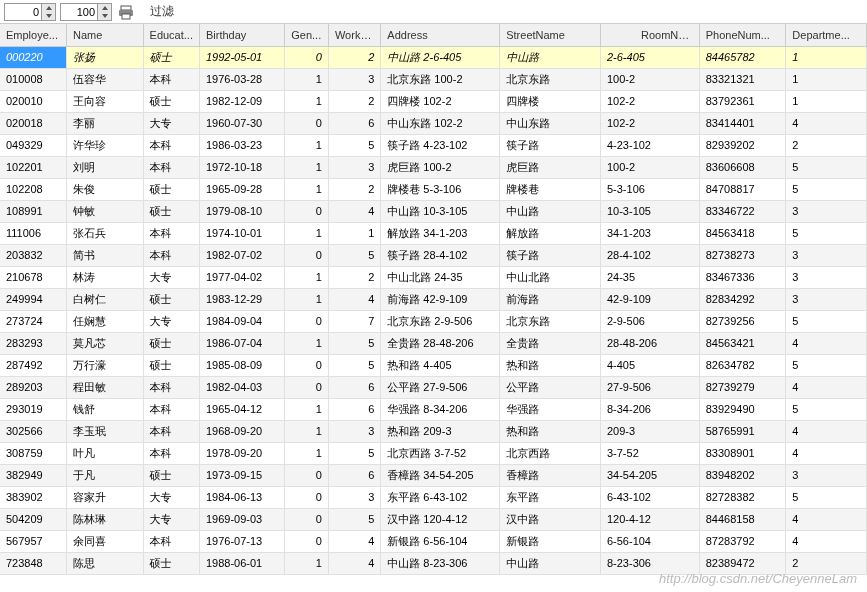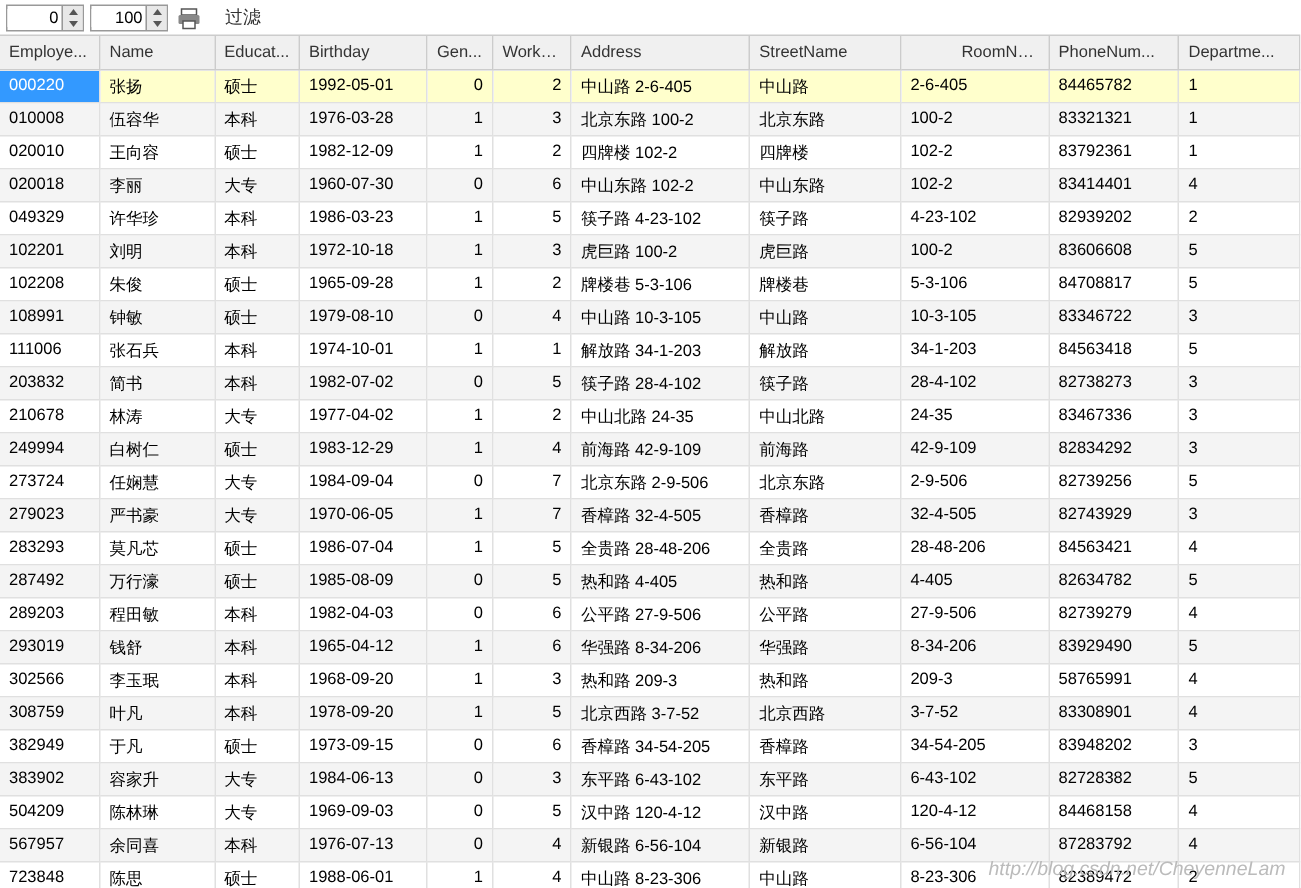--- a/index.html
+++ b/index.html
@@ -11,21 +11,21 @@
     .spinner-btns { display: flex; flex-direction: column; width: 14px; height: 16px; }
     .spinner-btn { height: 8px; background: #e8e8e8; border-left: 1px solid #999; cursor: pointer; display: flex; align-items: center; justify-content: center; }
     .spinner-btn svg { width: 6px; height: 4px; }
     .print-icon { width: 16px; height: 16px; cursor: pointer; margin-left: 2px; }
     .filter-text { margin-left: 12px; color: #333; }
     
     .grid { width: 100%; border-collapse: collapse; table-layout: fixed; }
     .grid th { background: #f0f0f0; border: 1px solid #ccc; border-top: none; border-left: none; padding: 3px 6px; text-align: left; font-weight: normal; font-size: 11px; color: #333; height: 22px; white-space: nowrap; overflow: hidden; text-overflow: ellipsis; }
     .grid td { border-bottom: 1px solid #e0e0e0; border-right: 1px solid #e0e0e0; padding: 3px 6px; font-size: 11px; height: 22px; white-space: nowrap; overflow: hidden; text-overflow: ellipsis; }
     .grid tbody tr:nth-child(even) { background: #f4f4f4; }
-    .grid tbody tr.selected { background: #ffffcc !important; }
+    .grid tbody tr.selected { background: #ffffcc !important; font-style: italic; }
     .grid tbody tr.selected td:first-child { background: #3399ff; color: #fff; }
     .col-right { text-align: right; padding-right: 8px; }
     
     .watermark { position: absolute; bottom: 6px; right: 10px; color: #bbb; font-size: 13px; font-style: italic; pointer-events: none; }
   </style>
 </head>
 <body>
 
 <div class="toolbar">
   <div class="spinner">
@@ -248,33 +248,20 @@
         <td>1984-09-04</td>
         <td class="col-right">0</td>
         <td class="col-right">7</td>
         <td>北京东路 2-9-506</td>
         <td>北京东路</td>
         <td>2-9-506</td>
         <td>82739256</td>
         <td>5</td>
       </tr>
       <tr>
-        <td>279023</td>
-        <td>严书豪</td>
-        <td>大专</td>
-        <td>1970-06-05</td>
-        <td class="col-right">1</td>
-        <td class="col-right">7</td>
-        <td>香樟路 32-4-505</td>
-        <td>香樟路</td>
-        <td>32-4-505</td>
-        <td>82743929</td>
-        <td>3</td>
-      </tr>
-      <tr>
         <td>283293</td>
         <td>莫凡芯</td>
         <td>硕士</td>
         <td>1986-07-04</td>
         <td class="col-right">1</td>
         <td class="col-right">5</td>
         <td>全贵路 28-48-206</td>
         <td>全贵路</td>
         <td>28-48-206</td>
         <td>84563421</td>

